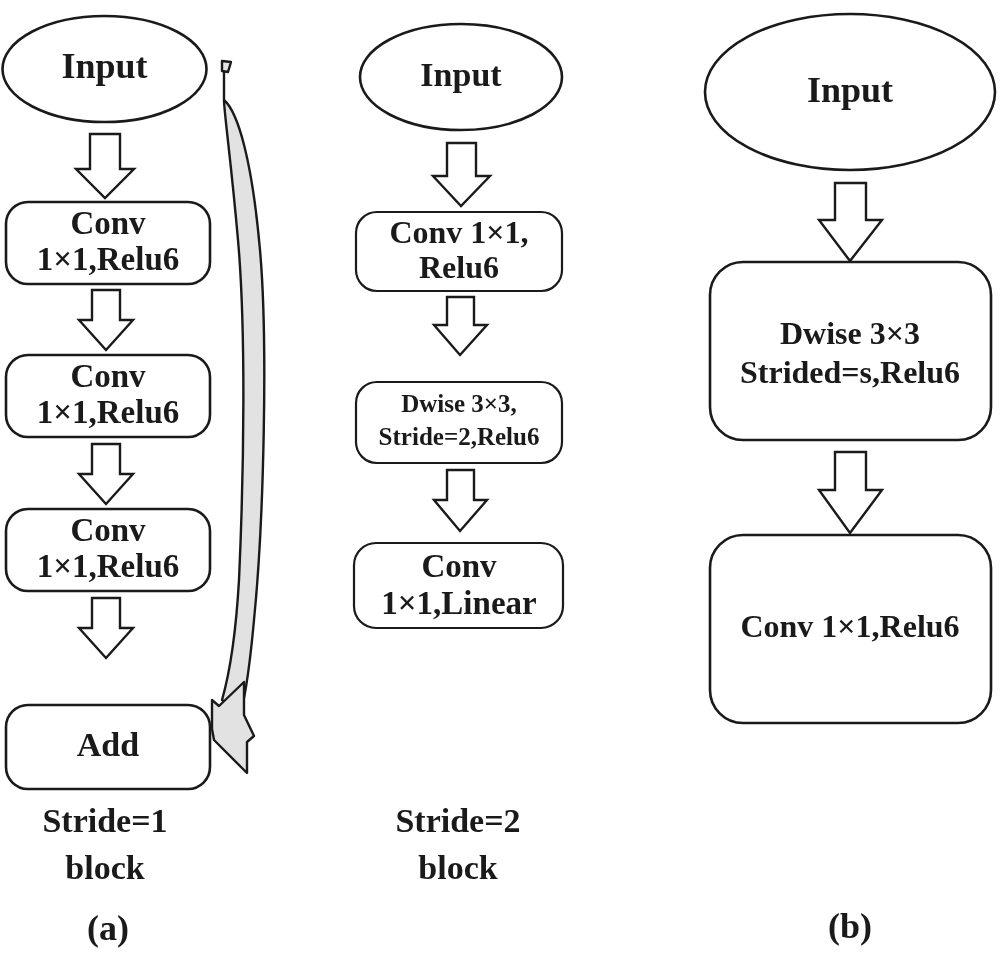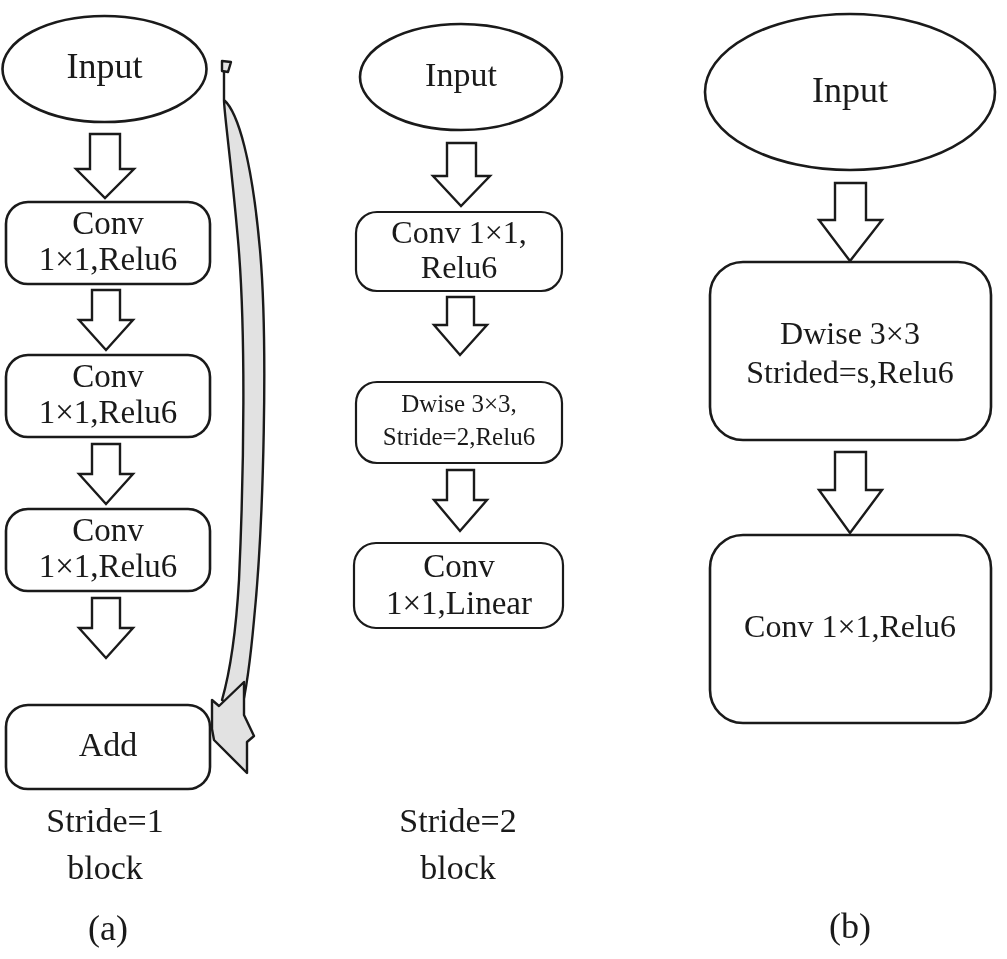--- a/index.html
+++ b/index.html
@@ -12,20 +12,21 @@
     width: 1007px;
     height: 959px;
     overflow: hidden;
     font-family: "Liberation Serif", "DejaVu Serif", serif;
   }
   #diagram-root {
     position: relative;
     width: 1007px;
     height: 959px;
     background: #ffffff;
+    font-weight: bold;
   }
   svg#diagram-svg {
     display: block;
     width: 1007px;
     height: 959px;
   }
   .node-shape {
     fill: #ffffff;
     stroke: #1a1a1a;
     stroke-width: 2.6;

